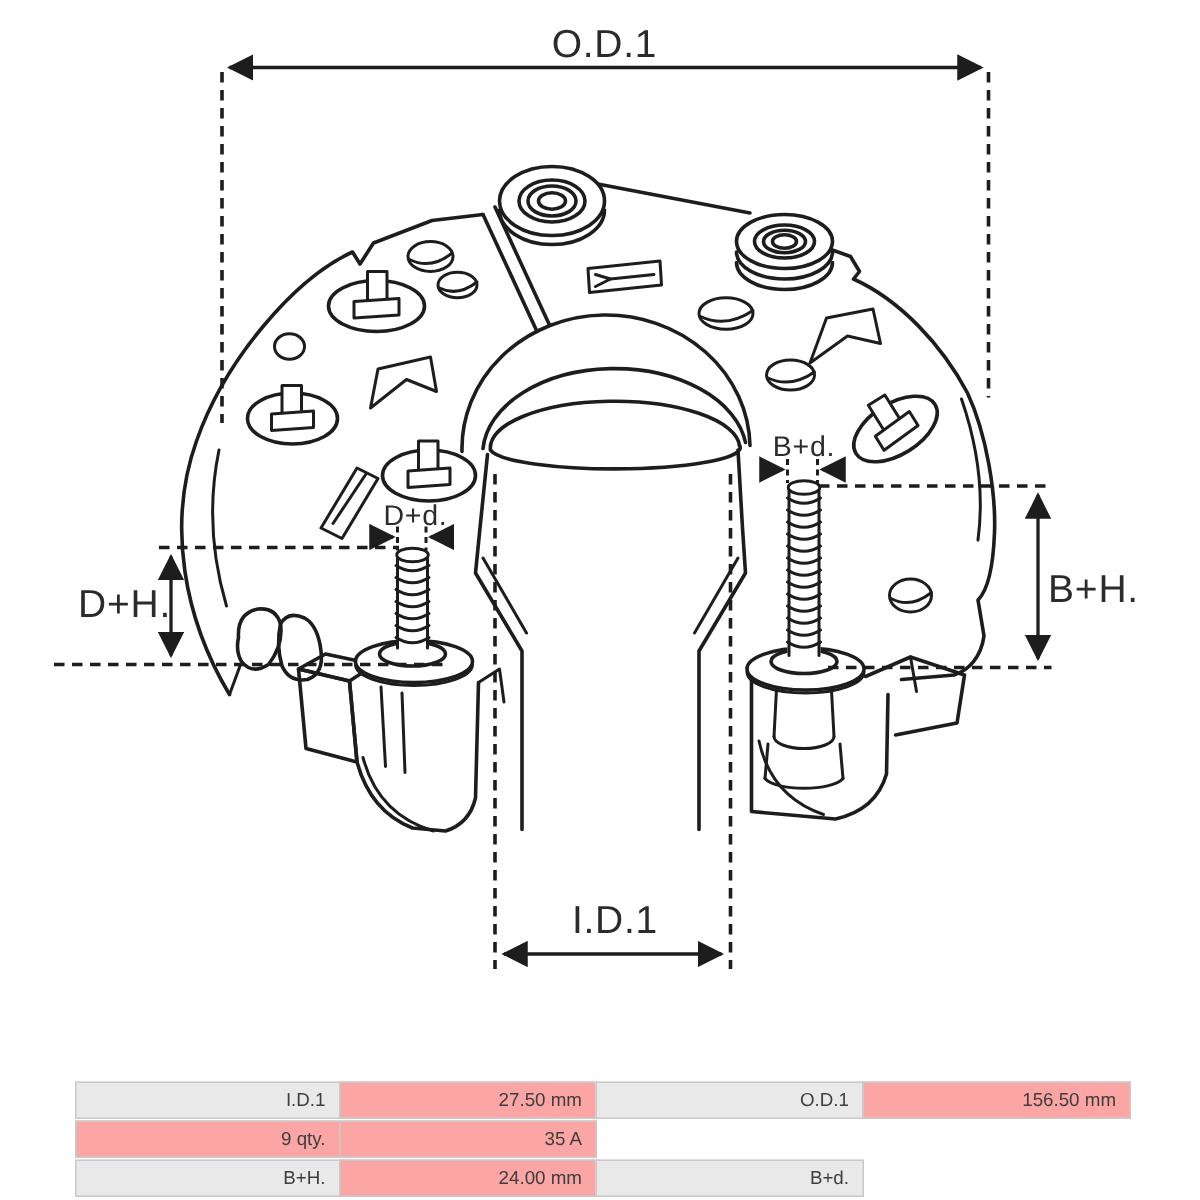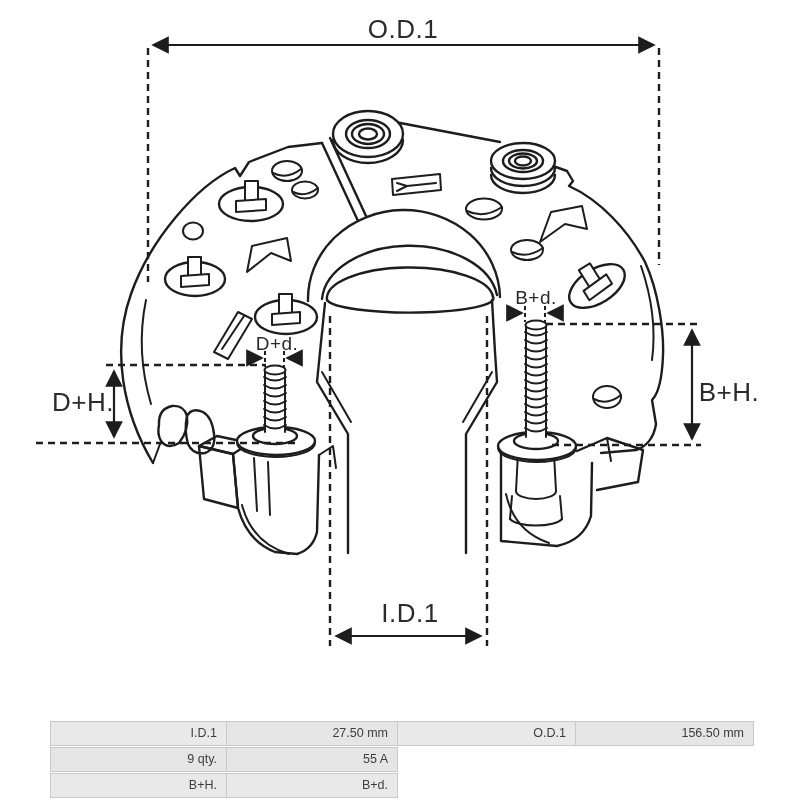--- a/index.html
+++ b/index.html
@@ -18,21 +18,21 @@
   .big{font-size:26px;}
   .small{font-size:19px;}
 
   
   .spec-table{position:absolute;left:50px;top:721px;width:704px;}
   .spec-row{display:grid;grid-template-columns:177px 171px 178px 178px;margin-bottom:1px;}
   .spec-cell{box-sizing:border-box;height:25px;line-height:23px;border:1px solid #c9c9c9;
     font-size:12.5px;color:#3e3e3e;text-align:right;padding-right:9px;overflow:hidden;}
   .spec-cell + .spec-cell{margin-left:-1px;}
   .lbl{background:#e9e9e9;}
-  .val{background:#e5e5e5;}
+  .val{background:#fca5a5;}
 </style>
 </head>
 <body>
 
 <div class="stage">
 <svg width="800" height="800" viewBox="0 0 800 800">
   <defs>
     <marker id="arr" viewBox="0 0 10 10" refX="9" refY="5" markerWidth="8" markerHeight="8" orient="auto-start-reverse">
           <path d="M0 0 L10 5 L0 10 z" fill="#1d1d1d"></path>
         </marker>
@@ -244,19 +244,20 @@
 
 <div class="spec-table">
   <div class="spec-row">
     <div class="spec-cell lbl">I.D.1</div>
     <div class="spec-cell val">27.50 mm</div>
     <div class="spec-cell lbl">O.D.1</div>
     <div class="spec-cell val">156.50 mm</div>
   </div>
   <div class="spec-row">
     <div class="spec-cell val">9 qty.</div>
-    <div class="spec-cell val">55 A</div>
+    <div class="spec-cell val">35 A</div>
   </div>
   <div class="spec-row">
     <div class="spec-cell lbl">B+H.</div>
+    <div class="spec-cell val">24.00 mm</div>
     <div class="spec-cell lbl">B+d.</div>
   </div>
 </div>
 
 </body></html>

